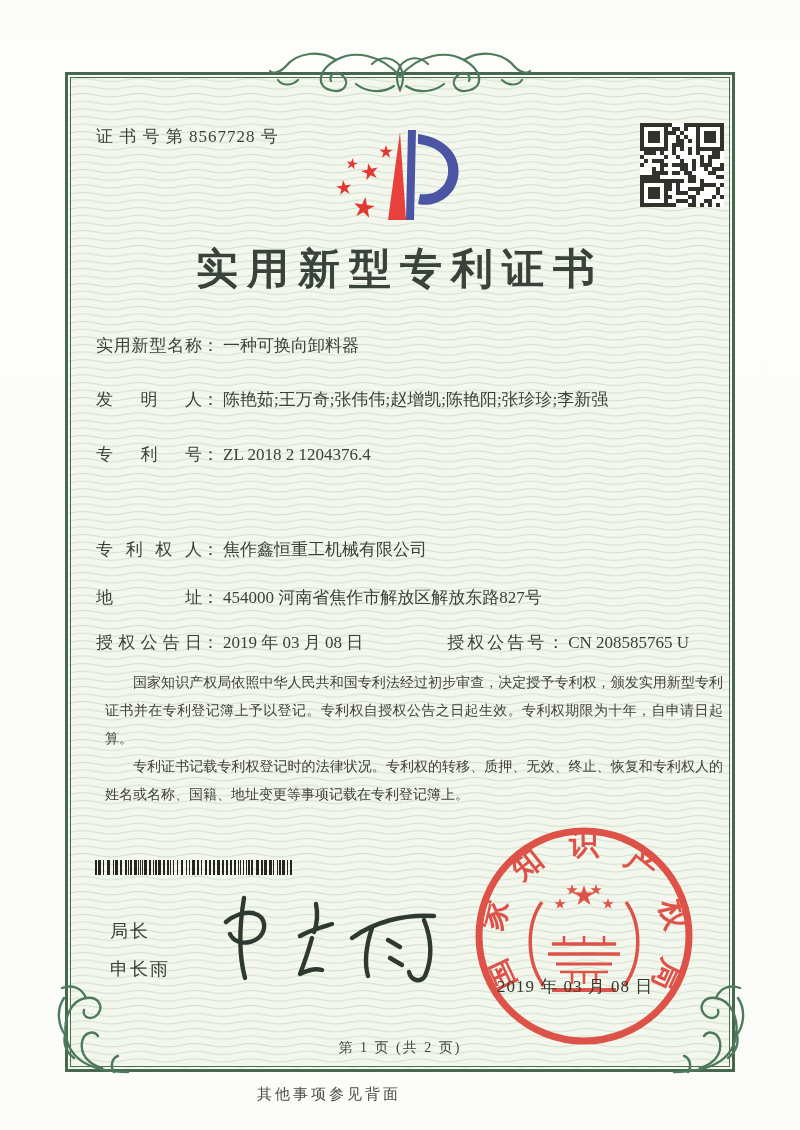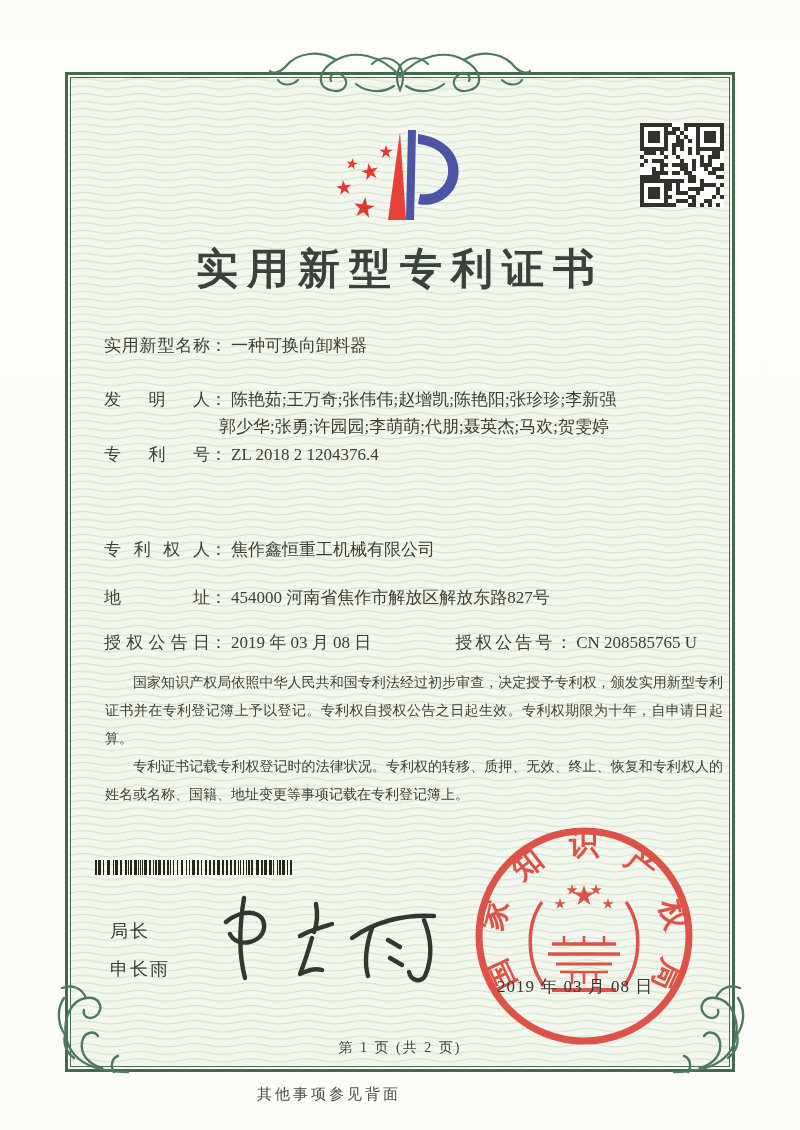--- a/index.html
+++ b/index.html
@@ -23,21 +23,21 @@
   .orn-bl{left:40px;top:980px;}
   .orn-br{left:672px;top:980px;transform:scaleX(-1);}
   
   .content{position:absolute;inset:0;z-index:4;color:#3d3e39;}
   .cert-no{position:absolute;left:96px;top:125px;font-size:17px;letter-spacing:1px;color:#3c4039;}
   .logo{position:absolute;left:330px;top:120px;}
   .qr{position:absolute;left:640px;top:123px;}
   .title{position:absolute;left:0;width:800px;top:241px;text-align:center;
     font-size:42px;font-weight:bold;letter-spacing:9px;color:#39423b;}
   .frow{position:absolute;left:96px;right:70px;font-size:17px;line-height:27px;white-space:nowrap;}
-  .flabel{display:inline-block;width:106px;text-align:justify;text-align-last:justify;-moz-text-align-last:justify;vertical-align:top;margin-left:8px;}
+  .flabel{display:inline-block;width:106px;text-align:justify;text-align-last:justify;-moz-text-align-last:justify;vertical-align:top;}
   .fcolon{display:inline-block;vertical-align:top;}
   .fvalue{display:inline-block;margin-left:4px;vertical-align:top;}
   .fcont{position:absolute;left:219px;font-size:17px;line-height:27px;white-space:nowrap;}
   .grant-pair2{display:inline-block;margin-left:84px;}
   .glabel{display:inline-block;letter-spacing:3px;}
   .paras{position:absolute;left:105px;top:669px;width:618px;font-size:14px;line-height:28px;
     text-align:justify;color:#403f3a;}
   .paras p{margin:0;text-indent:2em;}
   .barcode{position:absolute;left:95px;top:860px;}
   .director-block{position:absolute;left:110px;top:912px;font-size:18px;color:#3a3e38;line-height:38px;letter-spacing:2px;}
@@ -100,20 +100,21 @@
       <path d="M26 56 C 18 46 16 30 24 18"></path>
       <path d="M62 88 C 48 84 40 74 42 62 C 44 52 54 50 58 56"></path>
       <path d="M46 18 C 42 8 32 4 22 8"></path>
       <path d="M74 92 C 70 86 72 78 78 76"></path>
       <path d="M34 78 C 26 72 22 62 26 52"></path>
     </g>
   </svg>
 
   <div class="content">
 
+    <div class="cert-no">证 书 号 第 8567728 号</div>
 
     <svg class="logo" width="138" height="118" viewBox="0 0 138 118">
       <defs>
         <path id="star" d="M0,-1 L0.225,-0.31 0.951,-0.31 0.363,0.118 0.588,0.809 0,0.382 -0.588,0.809 -0.363,0.118 -0.951,-0.31 -0.225,-0.31 Z" fill="#e23a33"></path>
       </defs>
 
       <path d="M78 10 L86 10 L84 100 L76 100 Z" fill="#4c55a4"></path>
       <path d="M88 14 C 118 18 132 38 128 58 C 124 78 104 88 88 84 L90 74 C 104 76 116 68 118 54 C 120 38 108 26 88 24 Z" fill="#4c55a4"></path>
 
       <path d="M70 12 L76 100 L58 100 Z" fill="#e8403a"></path>
@@ -359,21 +360,20 @@
 
     <div class="title">实用新型专利证书</div>
 
     <div class="frow" style="top:332px">
       <span class="flabel">实用新型名称</span><span class="fcolon">：</span><span class="fvalue">一种可换向卸料器</span>
     </div>
 
     <div class="frow" style="top:386px">
       <span class="flabel">发明人</span><span class="fcolon">：</span><span class="fvalue">陈艳茹;王万奇;张伟伟;赵增凯;陈艳阳;张珍珍;李新强</span>
     </div>
-    <div class="fcont" style="top:413px">郭少华;张勇;许园园;李萌萌;代朋;聂英杰;马欢;贺雯婷</div>
 
     <div class="frow" style="top:441px">
       <span class="flabel">专利号</span><span class="fcolon">：</span><span class="fvalue">ZL 2018 2 1204376.4</span>
     </div>
 
 
     <div class="frow" style="top:536px">
       <span class="flabel">专利权人</span><span class="fcolon">：</span><span class="fvalue">焦作鑫恒重工机械有限公司</span>
     </div>
 

